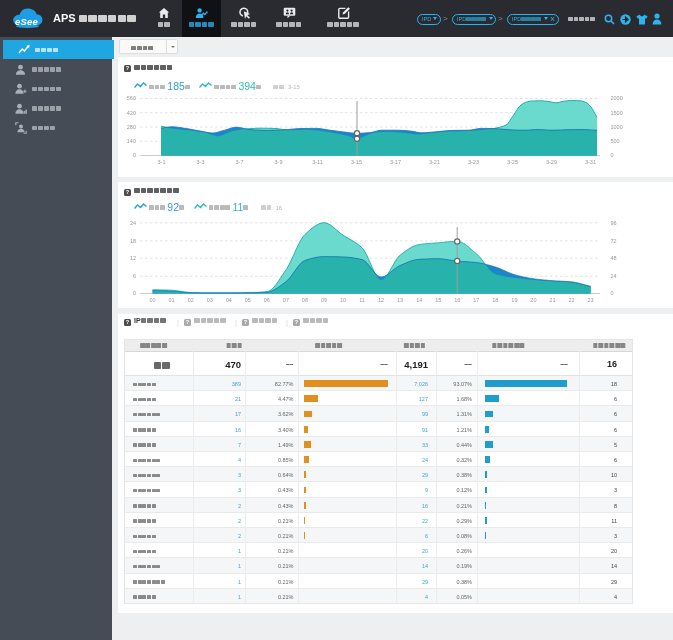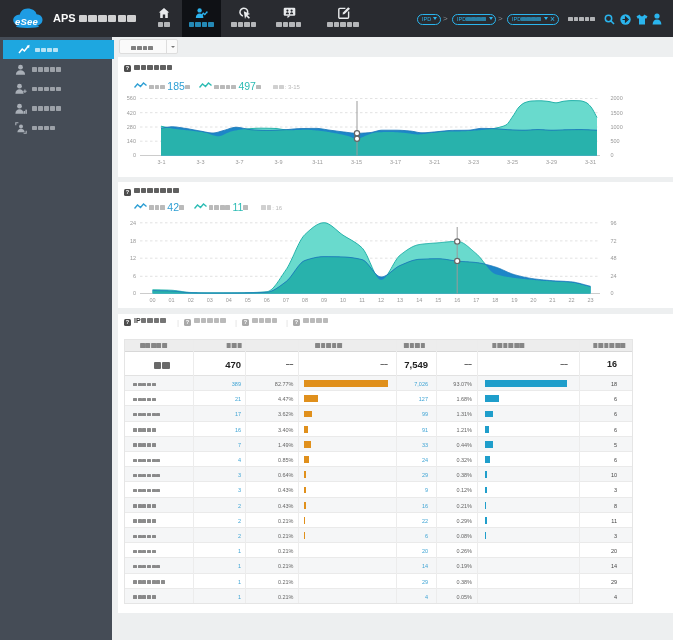--- a/index.html
+++ b/index.html
@@ -160,21 +160,21 @@
     <span class="ab" style="left:46px;top:0;width:0;height:12.6px;border-left:1px solid #ddd"></span>
     <span class="ab" style="left:50.5px;top:5.5px;width:0;height:0;border-left:2.2px solid transparent;border-right:2.2px solid transparent;border-top:2.8px solid #777"></span>
   </div>
 <div class="card" style="top:56.8px;height:119.8px">
     <div class="ctitle" style="top:6.7px"><span class="qi">?</span><i></i><i></i><i></i><i></i><i></i><i></i></div>
   </div>
 <div class="ab lgd" style="left:134px;top:80px"><svg width="13" height="7" viewBox="0 0 13 7" style="display:inline-block;vertical-align:0px;margin-right:2px">
       <polyline points="0.5,5.5 3.5,2 6.5,4.5 9.5,1 12.5,3.5" fill="none" stroke="#2e9fd4" stroke-width="1.4"></polyline>
     </svg><span style="color:#999"><i></i><i></i><i></i></span> <span class="num bl">185</span><span style="color:#999"><i></i></span><span style="display:inline-block;width:9px"></span><svg width="13" height="7" viewBox="0 0 13 7" style="display:inline-block;vertical-align:0px;margin-right:2px">
       <polyline points="0.5,5.5 3.5,2 6.5,4.5 9.5,1 12.5,3.5" fill="none" stroke="#2cbcb4" stroke-width="1.4"></polyline>
-    </svg><span style="color:#999"><i></i><i></i><i></i><i></i></span> <span class="num tl">497</span><span style="color:#999"><i></i></span><span style="display:inline-block;width:12px"></span><span style="color:#b9b9b9"><i></i><i></i>: 3-15</span></div>
+    </svg><span style="color:#999"><i></i><i></i><i></i><i></i></span> <span class="num tl">394</span><span style="color:#999"><i></i></span><span style="display:inline-block;width:12px"></span><span style="color:#b9b9b9"><i></i><i></i>: 3-15</span></div>
 <svg class="ab" style="left:118px;top:96px" width="547" height="72" viewBox="0 0 547 72">
     <line x1="22" y1="2.5" x2="482" y2="2.5" stroke="#e2e2e2" stroke-width="1" stroke-dasharray="2.5,2.5"></line>
     <line x1="22" y1="16.7" x2="482" y2="16.7" stroke="#e2e2e2" stroke-width="1" stroke-dasharray="2.5,2.5"></line>
     <line x1="22" y1="31.0" x2="482" y2="31.0" stroke="#e2e2e2" stroke-width="1" stroke-dasharray="2.5,2.5"></line>
     <line x1="22" y1="45.2" x2="482" y2="45.2" stroke="#e2e2e2" stroke-width="1" stroke-dasharray="2.5,2.5"></line>
     <line x1="22" y1="59.5" x2="482" y2="59.5" stroke="#ccc" stroke-width="1"></line>
     <text x="18" y="4.3" font-size="5.5" fill="#999" text-anchor="end">560</text>
     <text x="18" y="18.5" font-size="5.5" fill="#999" text-anchor="end">420</text>
     <text x="18" y="32.8" font-size="5.5" fill="#999" text-anchor="end">280</text>
     <text x="18" y="47.0" font-size="5.5" fill="#999" text-anchor="end">140</text>
@@ -203,21 +203,21 @@
     <path d="M43.0,32.20L44.0,32.06L45.0,31.91L46.0,31.74L47.0,31.57L48.0,31.41L49.0,31.25L50.0,31.10L51.0,30.98L52.0,30.88L53.0,30.82L54.0,30.80L55.0,30.82L56.0,30.86L57.0,30.93L58.0,31.02L59.0,31.13L60.0,31.26L61.0,31.40L62.0,31.55L63.0,31.71L64.0,31.87L65.0,32.03L66.0,32.19L67.0,32.35L68.0,32.50L69.0,32.65L70.0,32.81L71.0,32.98L72.0,33.16L73.0,33.34L74.0,33.52L75.0,33.71L76.0,33.90L77.0,34.10L78.0,34.29L79.0,34.47L80.0,34.65L81.0,34.83L82.0,35.00L83.0,35.17L84.0,35.36L85.0,35.56L86.0,35.77L87.0,35.97L88.0,36.17L89.0,36.36L90.0,36.54L91.0,36.69L92.0,36.82L93.0,36.92L94.0,36.98L95.0,37.00L96.0,36.96L97.0,36.85L98.0,36.67L99.0,36.45L100.0,36.18L101.0,35.89L102.0,35.58L103.0,35.27L104.0,34.96L105.0,34.66L106.0,34.40L107.0,34.13L108.0,33.83L109.0,33.50L110.0,33.16L111.0,32.81L112.0,32.48L113.0,32.17L114.0,31.88L115.0,31.65L116.0,31.46L117.0,31.34L118.0,31.30L119.0,31.32L120.0,31.39L121.0,31.50L122.0,31.65L123.0,31.81L124.0,32.01L125.0,32.21L126.0,32.43L127.0,32.65L128.0,32.87L129.0,33.08L130.0,33.27L131.0,33.45L132.0,33.60L133.0,33.72L134.0,33.80L135.0,33.86L136.0,33.92L137.0,33.98L138.0,34.03L139.0,34.08L140.0,34.13L141.0,34.18L142.0,34.22L143.0,34.26L144.0,34.30L145.0,34.33L146.0,34.35L147.0,34.37L148.0,34.39L149.0,34.40L150.0,34.40L151.0,34.40L152.0,34.39L153.0,34.37L154.0,34.34L155.0,34.31L156.0,34.28L157.0,34.24L158.0,34.20L159.0,34.15L160.0,34.11L161.0,34.06L162.0,34.01L163.0,33.95L164.0,33.90L165.0,33.85L166.0,33.80L167.0,33.74L168.0,33.68L169.0,33.60L170.0,33.52L171.0,33.43L172.0,33.33L173.0,33.24L174.0,33.14L175.0,33.05L176.0,32.96L177.0,32.88L178.0,32.80L179.0,32.73L180.0,32.67L181.0,32.63L182.0,32.60L183.0,32.58L184.0,32.56L185.0,32.54L186.0,32.52L187.0,32.50L188.0,32.49L189.0,32.47L190.0,32.46L191.0,32.44L192.0,32.43L193.0,32.42L194.0,32.42L195.0,32.41L196.0,32.40L197.0,32.40L198.0,32.40L199.0,32.42L200.0,32.47L201.0,32.55L202.0,32.65L203.0,32.78L204.0,32.92L205.0,33.07L206.0,33.24L207.0,33.41L208.0,33.58L209.0,33.75L210.0,33.91L211.0,34.06L212.0,34.20L213.0,34.33L214.0,34.46L215.0,34.59L216.0,34.73L217.0,34.86L218.0,35.00L219.0,35.13L220.0,35.26L221.0,35.39L222.0,35.52L223.0,35.64L224.0,35.77L225.0,35.89L226.0,36.00L227.0,36.12L228.0,36.24L229.0,36.38L230.0,36.51L231.0,36.64L232.0,36.77L233.0,36.89L234.0,37.00L235.0,37.10L236.0,37.18L237.0,37.25L238.0,37.29L239.0,37.30L240.0,37.29L241.0,37.28L242.0,37.25L243.0,37.21L244.0,37.17L245.0,37.12L246.0,37.06L247.0,36.99L248.0,36.92L249.0,36.85L250.0,36.77L251.0,36.68L252.0,36.60L253.0,36.48L254.0,36.30L255.0,36.08L256.0,35.83L257.0,35.55L258.0,35.27L259.0,35.00L260.0,34.75L261.0,34.53L262.0,34.35L263.0,34.24L264.0,34.20L265.0,34.20L266.0,34.20L267.0,34.20L268.0,34.20L269.0,34.20L270.0,34.20L271.0,34.20L272.0,34.20L273.0,34.20L274.0,34.20L275.0,34.20L276.0,34.20L277.0,34.20L278.0,34.20L279.0,34.21L280.0,34.22L281.0,34.25L282.0,34.29L283.0,34.34L284.0,34.39L285.0,34.45L286.0,34.52L287.0,34.59L288.0,34.67L289.0,34.75L290.0,34.83L291.0,34.92L292.0,35.00L293.0,35.11L294.0,35.25L295.0,35.42L296.0,35.62L297.0,35.82L298.0,36.03L299.0,36.22L300.0,36.41L301.0,36.57L302.0,36.69L303.0,36.77L304.0,36.80L305.0,36.79L306.0,36.76L307.0,36.72L308.0,36.67L309.0,36.60L310.0,36.52L311.0,36.44L312.0,36.35L313.0,36.25L314.0,36.16L315.0,36.06L316.0,35.97L317.0,35.88L318.0,35.80L319.0,35.72L320.0,35.62L321.0,35.53L322.0,35.42L323.0,35.31L324.0,35.20L325.0,35.09L326.0,34.99L327.0,34.88L328.0,34.78L329.0,34.69L330.0,34.61L331.0,34.54L332.0,34.48L333.0,34.43L334.0,34.40L335.0,34.38L336.0,34.36L337.0,34.35L338.0,34.34L339.0,34.33L340.0,34.32L341.0,34.31L342.0,34.30L343.0,34.30L344.0,34.29L345.0,34.28L346.0,34.27L347.0,34.25L348.0,34.24L349.0,34.22L350.0,34.20L351.0,34.15L352.0,34.07L353.0,33.94L354.0,33.80L355.0,33.63L356.0,33.45L357.0,33.26L358.0,33.07L359.0,32.90L360.0,32.74L361.0,32.60L362.0,32.49L363.0,32.42L364.0,32.40L365.0,32.40L366.0,32.41L367.0,32.43L368.0,32.45L369.0,32.47L370.0,32.50L371.0,32.53L372.0,32.56L373.0,32.60L374.0,32.64L375.0,32.68L376.0,32.72L377.0,32.76L378.0,32.80L379.0,32.85L380.0,32.91L381.0,32.97L382.0,33.05L383.0,33.13L384.0,33.21L385.0,33.30L386.0,33.39L387.0,33.47L388.0,33.55L389.0,33.63L390.0,33.69L391.0,33.75L392.0,33.80L393.0,33.84L394.0,33.88L395.0,33.92L396.0,33.96L397.0,34.00L398.0,34.04L399.0,34.07L400.0,34.10L401.0,34.13L402.0,34.15L403.0,34.17L404.0,34.19L405.0,34.20L406.0,34.20L407.0,34.19L408.0,34.17L409.0,34.13L410.0,34.08L411.0,34.03L412.0,33.96L413.0,33.90L414.0,33.84L415.0,33.77L416.0,33.72L417.0,33.67L418.0,33.63L419.0,33.61L420.0,33.60L421.0,33.61L422.0,33.63L423.0,33.67L424.0,33.72L425.0,33.77L426.0,33.84L427.0,33.90L428.0,33.96L429.0,34.03L430.0,34.08L431.0,34.13L432.0,34.17L433.0,34.19L434.0,34.20L435.0,34.20L436.0,34.18L437.0,34.16L438.0,34.14L439.0,34.11L440.0,34.07L441.0,34.03L442.0,33.99L443.0,33.96L444.0,33.92L445.0,33.88L446.0,33.85L447.0,33.82L448.0,33.80L449.0,33.78L450.0,33.76L451.0,33.74L452.0,33.72L453.0,33.70L454.0,33.68L455.0,33.67L456.0,33.65L457.0,33.64L458.0,33.62L459.0,33.61L460.0,33.61L461.0,33.60L462.0,33.60L463.0,33.60L464.0,33.62L465.0,33.63L466.0,33.66L467.0,33.69L468.0,33.72L469.0,33.76L470.0,33.80L471.0,33.85L472.0,33.89L473.0,33.94L474.0,33.99L475.0,34.03L476.0,34.08L477.0,34.12L478.0,34.16L479.0,34.20" fill="none" stroke="#1b78b8" stroke-width="1" opacity="0.85"></path>
     <line x1="239.0" y1="5.0" x2="239.0" y2="59.5" stroke="#9b9b9b" stroke-width="1"></line>
     <circle cx="239.0" cy="37.3" r="2.6" fill="#fff" stroke="#666" stroke-width="1.2"></circle>
     <circle cx="239.0" cy="42.8" r="2.6" fill="#fff" stroke="#666" stroke-width="1.2"></circle>
   </svg>
 <div class="card" style="top:182px;height:126.1px">
     <div class="ctitle" style="top:5px"><span class="qi">?</span><i></i><i></i><i></i><i></i><i></i><i></i><i></i></div>
   </div>
 <div class="ab lgd" style="left:134px;top:200.5px"><svg width="13" height="7" viewBox="0 0 13 7" style="display:inline-block;vertical-align:0px;margin-right:2px">
       <polyline points="0.5,5.5 3.5,2 6.5,4.5 9.5,1 12.5,3.5" fill="none" stroke="#2e9fd4" stroke-width="1.4"></polyline>
-    </svg><span style="color:#999"><i></i><i></i><i></i></span> <span class="num bl">42</span><span style="color:#999"><i></i></span><span style="display:inline-block;width:9px"></span><svg width="13" height="7" viewBox="0 0 13 7" style="display:inline-block;vertical-align:0px;margin-right:2px">
+    </svg><span style="color:#999"><i></i><i></i><i></i></span> <span class="num bl">92</span><span style="color:#999"><i></i></span><span style="display:inline-block;width:9px"></span><svg width="13" height="7" viewBox="0 0 13 7" style="display:inline-block;vertical-align:0px;margin-right:2px">
       <polyline points="0.5,5.5 3.5,2 6.5,4.5 9.5,1 12.5,3.5" fill="none" stroke="#2cbcb4" stroke-width="1.4"></polyline>
     </svg><span style="color:#999"><i></i><i></i><i></i><i></i></span> <span class="num tl">11</span><span style="color:#999"><i></i></span><span style="display:inline-block;width:12px"></span><span style="color:#b9b9b9"><i></i><i></i>: 16</span></div>
 <svg class="ab" style="left:118px;top:218px" width="547" height="90" viewBox="0 0 547 90">
     <line x1="22" y1="4.8" x2="482" y2="4.8" stroke="#e2e2e2" stroke-width="1" stroke-dasharray="2.5,2.5"></line>
     <line x1="22" y1="22.9" x2="482" y2="22.9" stroke="#e2e2e2" stroke-width="1" stroke-dasharray="2.5,2.5"></line>
     <line x1="22" y1="40.2" x2="482" y2="40.2" stroke="#e2e2e2" stroke-width="1" stroke-dasharray="2.5,2.5"></line>
     <line x1="22" y1="58.3" x2="482" y2="58.3" stroke="#e2e2e2" stroke-width="1" stroke-dasharray="2.5,2.5"></line>
     <line x1="22" y1="75.5" x2="482" y2="75.5" stroke="#ccc" stroke-width="1"></line>
     <text x="18" y="6.6" font-size="5.5" fill="#999" text-anchor="end">24</text>
     <text x="18" y="24.7" font-size="5.5" fill="#999" text-anchor="end">18</text>
@@ -275,21 +275,21 @@
     <div class="ab" style="left:116.5px;top:29.2px;font-size:6px;color:#555;white-space:nowrap;transform:translateX(-50%)"><i></i><i></i><i></i></div>
     <div class="ab" style="left:211px;top:29.2px;font-size:6px;color:#555;white-space:nowrap;transform:translateX(-50%)"><i></i><i></i><i></i><i></i><i></i></div>
     <div class="ab" style="left:297px;top:29.2px;font-size:6px;color:#555;white-space:nowrap;transform:translateX(-50%)"><i></i><i></i><i></i><i></i></div>
     <div class="ab" style="left:390.5px;top:29.2px;font-size:6px;color:#555;white-space:nowrap;transform:translateX(-50%)"><i></i><i></i><i></i><i></i><i></i><i></i></div>
     <div class="ab" style="left:491.5px;top:29.2px;font-size:6px;color:#555;white-space:nowrap;transform:translateX(-50%)"><i></i><i></i><i></i><i></i><i></i><i></i></div>
     <div class="ab" style="left:6px;top:38.9px;width:509px;height:23.4px;border-bottom:1px solid #e2e2e2"></div>
     <div class="ab" style="left:35.6px;top:45.9px;font-size:9.5px;color:#222;font-weight:bold"><i></i><i></i></div>
     <div class="ab" style="left:123px;top:45.4px;font-size:9.5px;color:#222;font-weight:bold;transform:translateX(-100%)">470</div>
     <div class="ab" style="left:175.5px;top:46.9px;font-size:7px;color:#333;font-weight:bold;transform:translateX(-100%)">––</div>
     <div class="ab" style="left:272px;top:46.9px;font-size:7px;color:#333;font-weight:bold;transform:translateX(-100%);padding-right:2px">––</div>
-    <div class="ab" style="left:310px;top:45.4px;font-size:9.5px;color:#222;font-weight:bold;transform:translateX(-100%)">7,549</div>
+    <div class="ab" style="left:310px;top:45.4px;font-size:9.5px;color:#222;font-weight:bold;transform:translateX(-100%)">4,191</div>
     <div class="ab" style="left:354px;top:46.9px;font-size:7px;color:#333;font-weight:bold;transform:translateX(-100%)">––</div>
     <div class="ab" style="left:452px;top:46.9px;font-size:7px;color:#333;font-weight:bold;transform:translateX(-100%);padding-right:2px">––</div>
     <div class="ab" style="left:499px;top:45.9px;font-size:9px;color:#222;font-weight:bold;transform:translateX(-100%)">16</div>
     <div class="ab" style="left:6px;top:62.5px;width:509px;height:15.2px;background:#f5f6f7;border-bottom:1px solid #eaeaea"></div>
     <div class="ab" style="left:15px;top:67.5px;font-size:5px;color:#555"><i></i><i></i><i></i><i></i><i></i></div>
     <div class="ab" style="left:123px;top:67.5px;font-size:5.5px;color:#41a5d5;transform:translateX(-100%)">389</div>
     <div class="ab" style="left:175.5px;top:67.5px;font-size:5.5px;color:#666;transform:translateX(-100%)">82.77%</div>
     <div class="ab" style="left:185.5px;top:66.7px;width:84.0px;height:6.8px;background:#e0901c"></div>
     <div class="ab" style="left:310px;top:67.5px;font-size:5.5px;color:#41a5d5;transform:translateX(-100%)">7,026</div>
     <div class="ab" style="left:354px;top:67.5px;font-size:5.5px;color:#666;transform:translateX(-100%)">93.07%</div>

